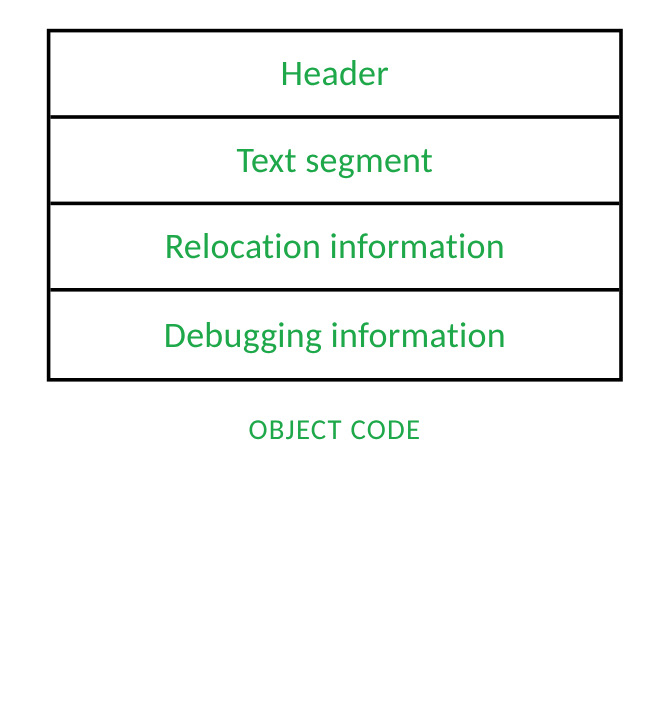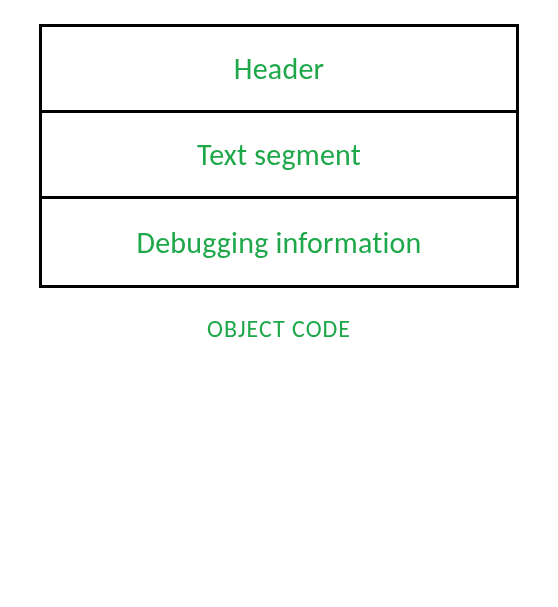--- a/index.html
+++ b/index.html
@@ -16,21 +16,21 @@
       flex-direction: column;
       align-items: center;
       padding-top: 24px;
     }
     .table-wrap {
       width: 480px;
       border: 3px solid #000;
     }
     .row {
       border-bottom: 3px solid #000;
-      height: 86px;
+      height: 72px;
       display: flex;
       align-items: center;
       justify-content: center;
       font-size: 30px;
       color: #1ea84a;
       font-weight: 400;
       letter-spacing: 0.2px;
     }
     .row:last-child {
       border-bottom: none;
@@ -48,17 +48,20 @@
 <body>
 
 <div class="table-wrap">
   <div class="row">
     <span>Header</span>
   </div>
   <div class="row">
     <span>Text segment</span>
   </div>
   <div class="row">
+    <span>Relocation information</span>
+  </div>
+  <div class="row">
     <span>Debugging information</span>
   </div>
 </div>
 
 <div class="caption">OBJECT CODE</div>
 
 </body></html>

